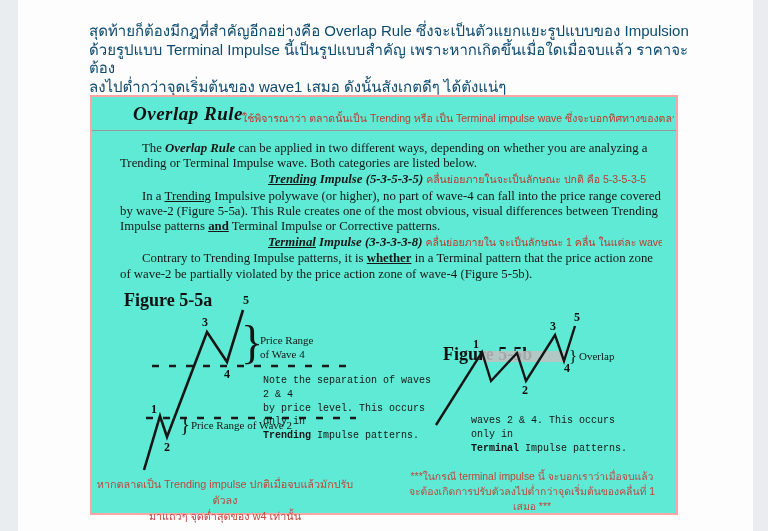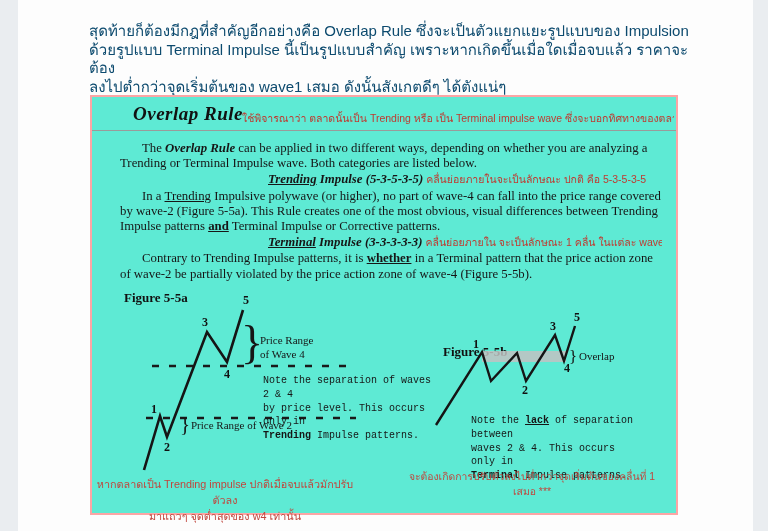--- a/index.html
+++ b/index.html
@@ -46,21 +46,21 @@
   .s-n{}
   .s-b{font-weight:bold;}
   .s-u{text-decoration:underline;}
   .s-bu{font-weight:bold;text-decoration:underline;}
   .s-bi{font-weight:bold;font-style:italic;}
   .s-biu{font-weight:bold;font-style:italic;text-decoration:underline;}
   .s-red{color:#bf3a30;font-family:"Liberation Sans",sans-serif;font-size:10.5px;font-style:normal;font-weight:normal;}
 
   .fig-label{
     position:absolute;font-family:"Liberation Serif",serif;
-    font-size:13px;font-weight:bold;color:#111;
+    font-size:18px;font-weight:bold;color:#111;
   }
   .fig-note{
     position:absolute;font-family:Liberation Mono, monospace;
     font-size:10px;line-height:13.8px;color:#161616;
   }
   svg .wave{fill:none;stroke:#151515;stroke-width:2.6;stroke-linejoin:miter;stroke-linecap:butt;}
   svg .dash{stroke:#1a1a1a;stroke-width:2.6;stroke-dasharray:7 10;}
   svg text.wl{font-family:"Liberation Serif",serif;font-size:12px;font-weight:bold;fill:#111;}
   svg text.cap{font-family:"Liberation Serif",serif;font-size:11px;fill:#161616;}
   svg text.brace{font-family:"Liberation Serif",serif;fill:#161616;}
@@ -88,21 +88,21 @@
   <div class="doc-frame">
 
     <div class="doc-title">Overlap Rule</div>
     <div class="doc-title-note">ใช้พิจารณาว่า ตลาดนั้นเป็น Trending หรือ เป็น Terminal impulse wave ซึ่งจะบอกทิศทางของตลาดได้</div>
     <div class="header-divider"></div>
 
     <div class="doc-body">
       <p><span class="s-n">The </span><span class="s-bi">Overlap  Rule</span><span class="s-n"> can be applied in two different ways, depending on whether you are analyzing a Trending or Terminal Impulse wave.  Both categories are listed below.</span></p>
       <div class="heading"><span class="s-biu">Trending</span><span class="s-bi"> Impulse (5-3-5-3-5)</span><span class="s-red">   คลื่นย่อยภายในจะเป็นลักษณะ ปกติ คือ 5-3-5-3-5</span></div>
       <p><span class="s-n">In a </span><span class="s-u">Trending</span><span class="s-n"> Impulsive polywave (or higher), no part of wave-4 can fall into the price range covered by wave-2 (Figure 5-5a).  This Rule creates one of the most obvious, visual differences between Trending Impulse patterns </span><span class="s-bu">and</span><span class="s-n"> Terminal Impulse or Corrective patterns.</span></p>
-      <div class="heading"><span class="s-biu">Terminal</span><span class="s-bi"> Impulse (3-3-3-3-3)</span><span class="s-red">   คลื่นย่อยภายใน จะเป็นลักษณะ 1 คลื่น ในแต่ละ wave</span></div>
+      <div class="heading"><span class="s-biu">Terminal</span><span class="s-bi"> Impulse (3-3-3-3-8)</span><span class="s-red">   คลื่นย่อยภายใน จะเป็นลักษณะ 1 คลื่น ในแต่ละ wave</span></div>
       <p><span class="s-n">Contrary to Trending Impulse patterns, it is </span><span class="s-bu">whether</span><span class="s-n"> in a Terminal pattern that the price action zone of wave-2 be partially violated by the price action zone of wave-4 (Figure 5-5b).</span></p>
     </div>
 
     <div class="fig-label" style="left:32px;top:193px;">Figure 5-5a</div>
     <svg style="position:absolute;left:8px;top:195px;" width="272" height="184" viewBox="0 0 272 184">
       <line class="dash" x1="52" y1="74" x2="256" y2="74"></line>
       <line class="dash" x1="46" y1="126" x2="256" y2="126"></line>
       <polyline class="wave" points="44,178 60,124 67,145 107,40 127,70 143,18"></polyline>
       <text class="wl" x="57" y="121" text-anchor="end">1</text>
       <text class="wl" x="67" y="159" text-anchor="middle">2</text>
@@ -127,27 +127,27 @@
       <polyline class="wave" style="stroke-width:2.4" points="14,133 60,60 69,89 95,61 104,89 133,43 142,69 153,34"></polyline>
       <text class="wl" x="57" y="56" text-anchor="end">1</text>
       <text class="wl" x="103" y="102" text-anchor="middle">2</text>
       <text class="wl" x="131" y="38" text-anchor="middle">3</text>
       <text class="wl" x="145" y="80" text-anchor="middle">4</text>
       <text class="wl" x="155" y="29" text-anchor="middle">5</text>
       <text class="brace" x="147" y="70" font-size="17">}</text>
       <text class="cap" x="157" y="68" font-size="11.5">Overlap</text>
     </svg>
     <div class="fig-note" style="left:379px;top:317px;width:172px;">
-      <div><span class="s-n">Note the </span><span class="s-bu">lack</span><span class="s-n"> of separation between</span></div>
       <div><span class="s-n">waves 2 &amp; 4.  This occurs only in</span></div>
       <div><span class="s-b">Terminal</span><span class="s-n"> Impulse patterns.</span></div>
     </div>
 
     <div class="footnote left">
       <div>หากตลาดเป็น Trending impulse ปกติเมื่อจบแล้วมักปรับตัวลง</div>
       <div>มาแถวๆ จุดต่ำสุดของ w4  เท่านั้น</div>
     </div>
     <div class="footnote right">
+      <div>***ในกรณี terminal impulse นี้ จะบอกเราว่าเมื่อจบแล้ว</div>
       <div>จะต้องเกิดการปรับตัวลงไปต่ำกว่าจุดเริ่มต้นของคลื่นที่ 1 เสมอ ***</div>
     </div>
 
   </div>
 </div>
 
 </body></html>

